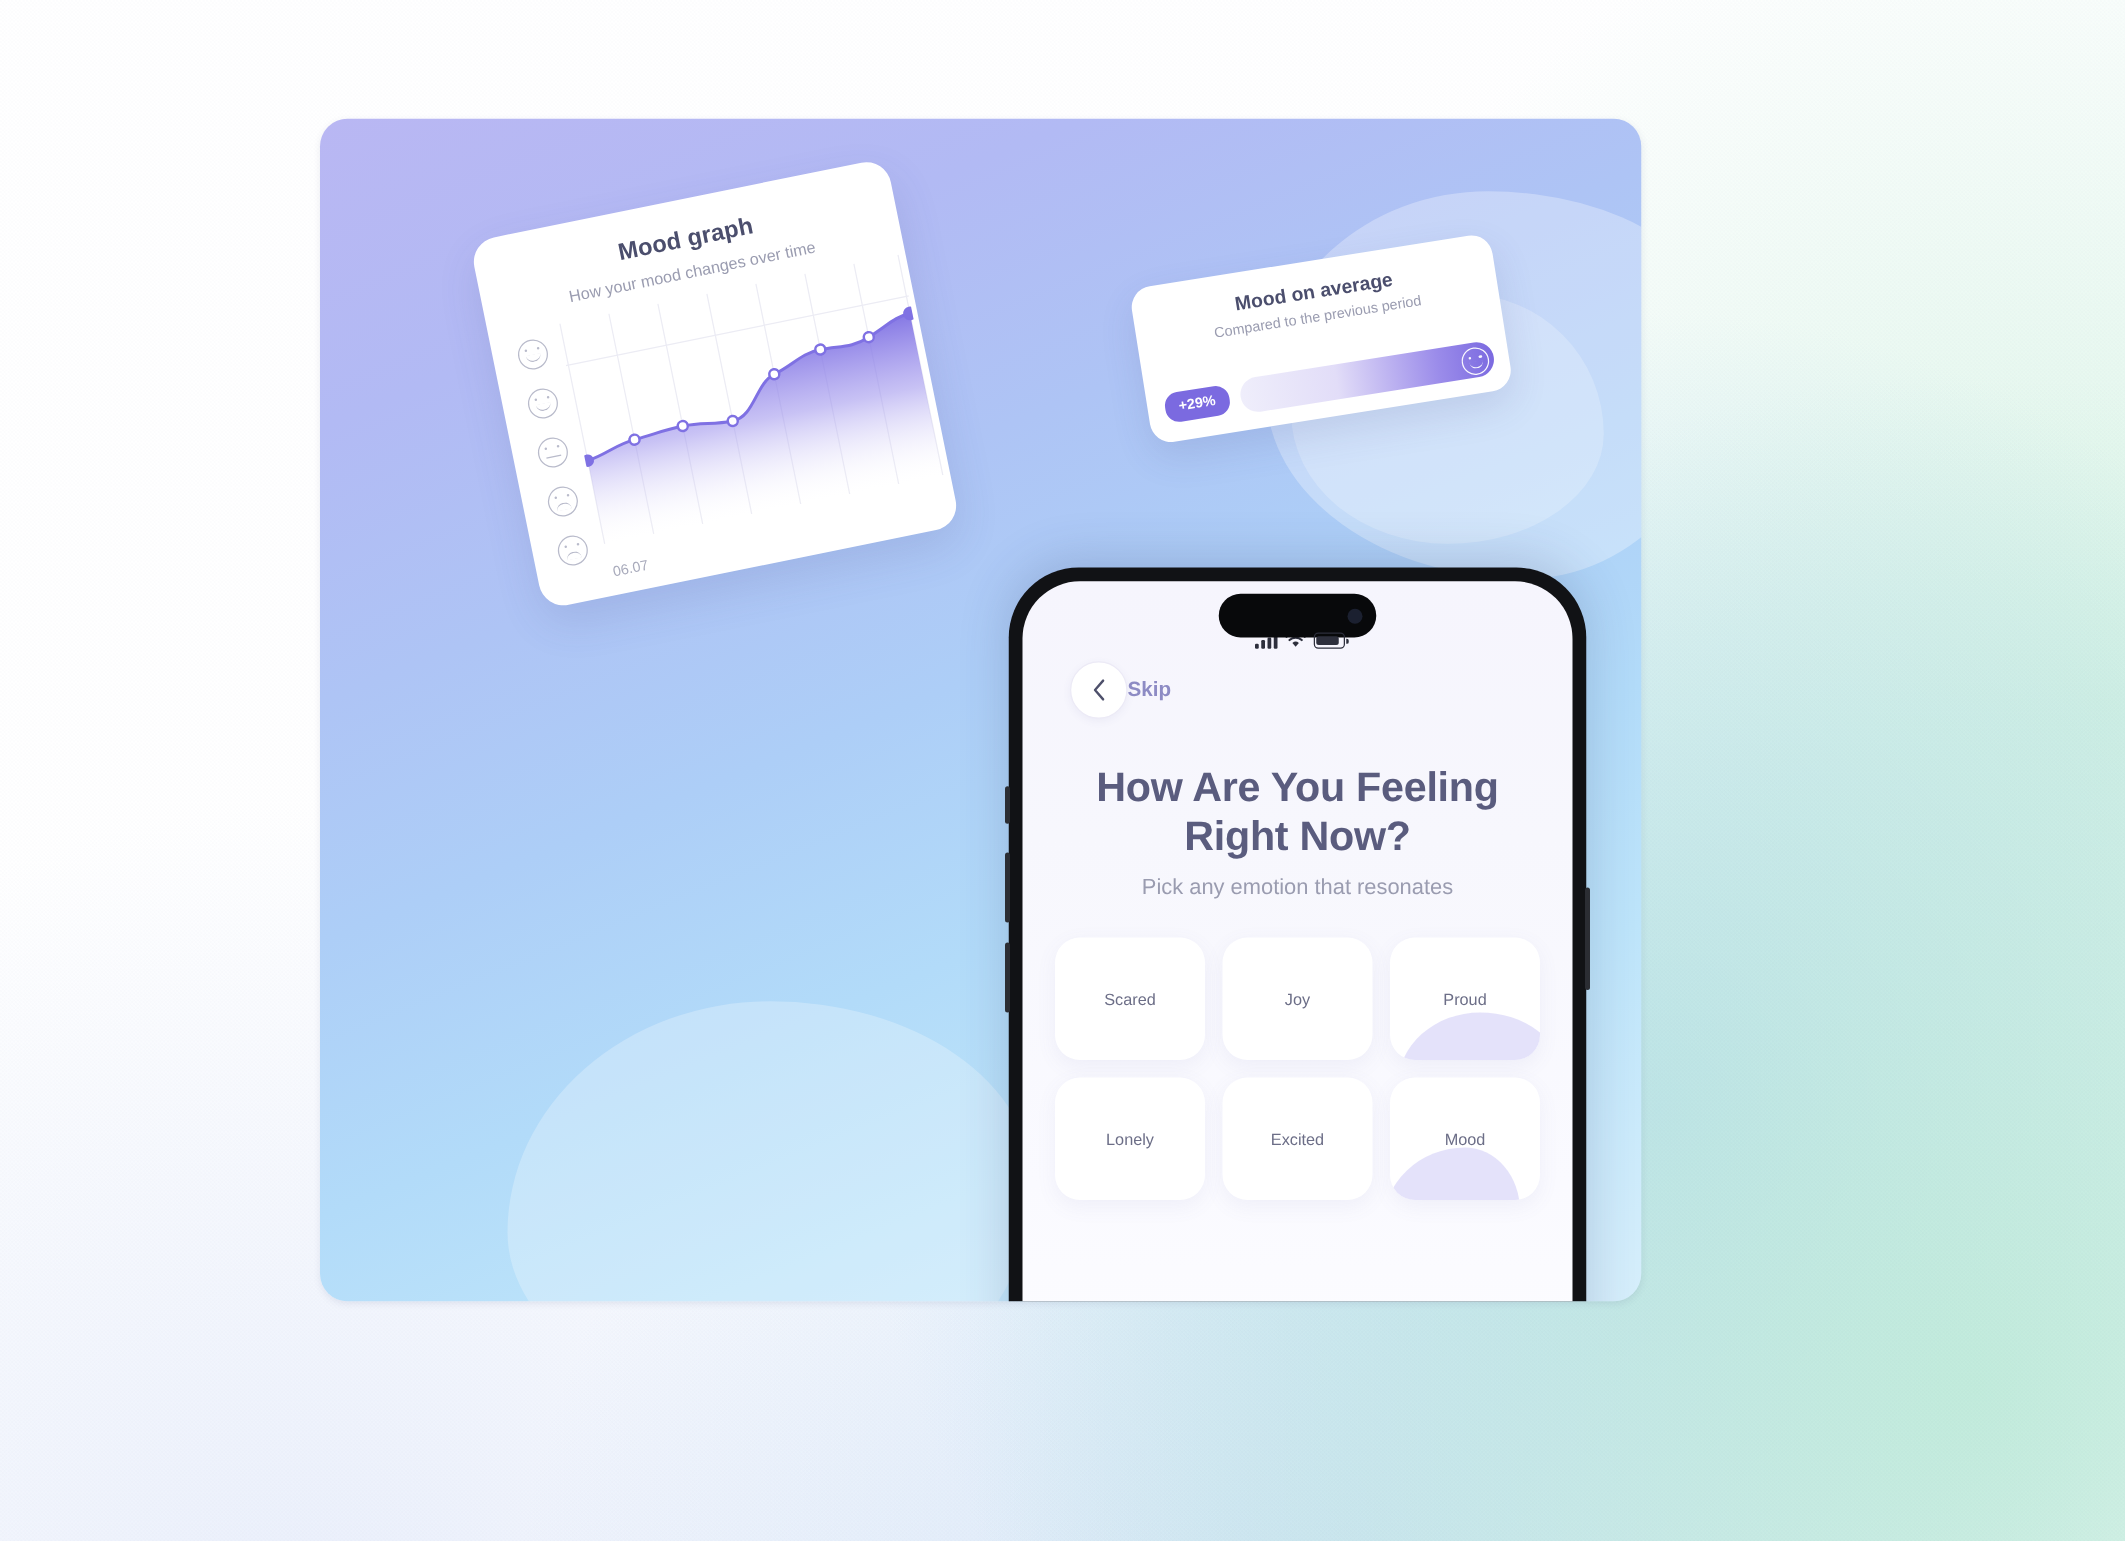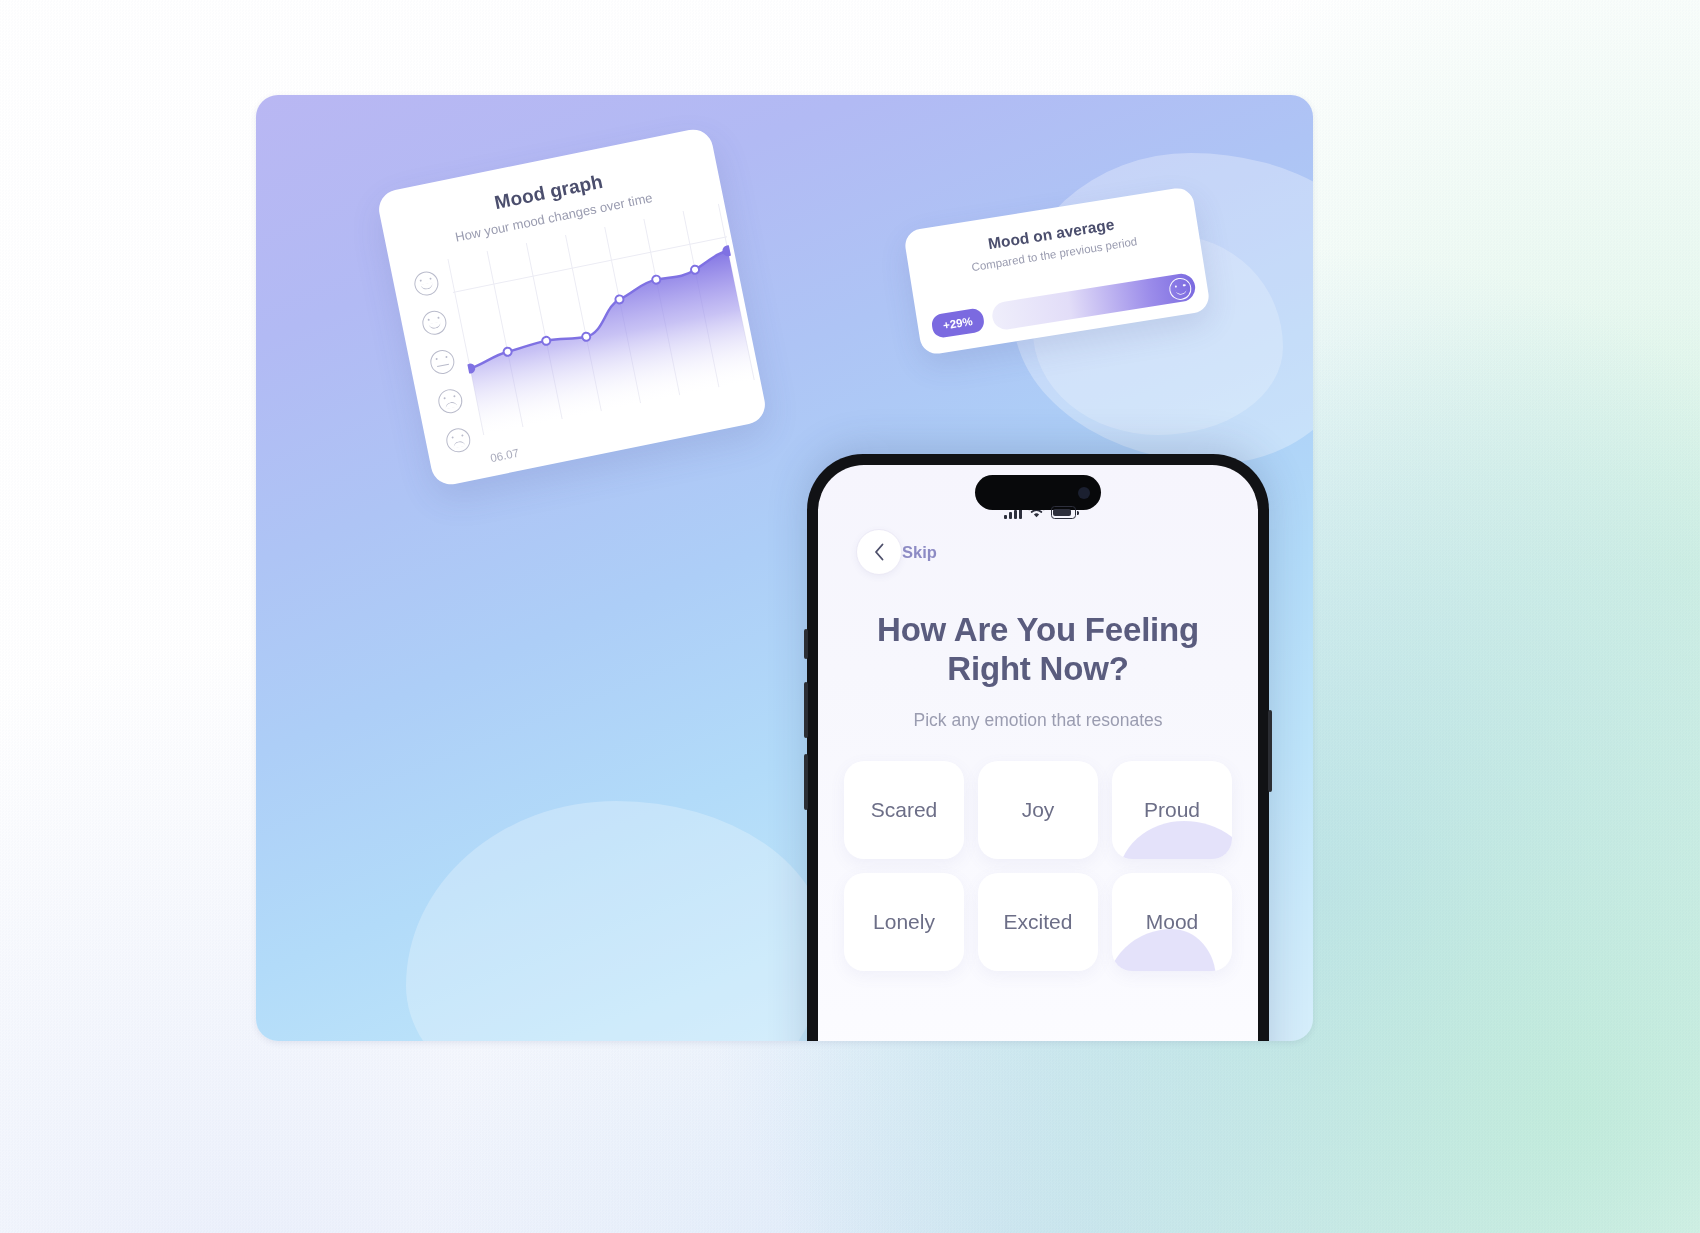--- a/index.html
+++ b/index.html
@@ -393,21 +393,21 @@
   #headline {
     margin: 36px 34px 0 34px;
     text-align: center;
     font-size: 33px;
     line-height: 1.17;
     font-weight: 700;
     color: #5a5c7e;
     letter-spacing: -0.2px;
   }
   #subhead {
-    margin-top: 22px;
+    margin-top: 11px;
     text-align: center;
     font-size: 17.5px;
     color: #9a9cb0;
   }
 
   
   #emotion-grid {
     margin: 30px 26px 0 26px;
     display: grid;
     grid-template-columns: repeat(3, 1fr);
@@ -421,21 +421,21 @@
     box-shadow: 0 5px 16px rgba(110,110,170,0.075);
     display: flex;
     align-items: center;
     justify-content: center;
     overflow: hidden;
     cursor: pointer;
   }
   .emo-card span {
     position: relative;
     z-index: 2;
-    font-size: 21px;
+    font-size: 13px;
     color: #6c6e87;
   }
   .emo-deco {
     position: absolute;
     background: #e3e0fa;
     opacity: .95;
     z-index: 1;
   }
   .deco-stressed {
     width: 118px; height: 76px;

